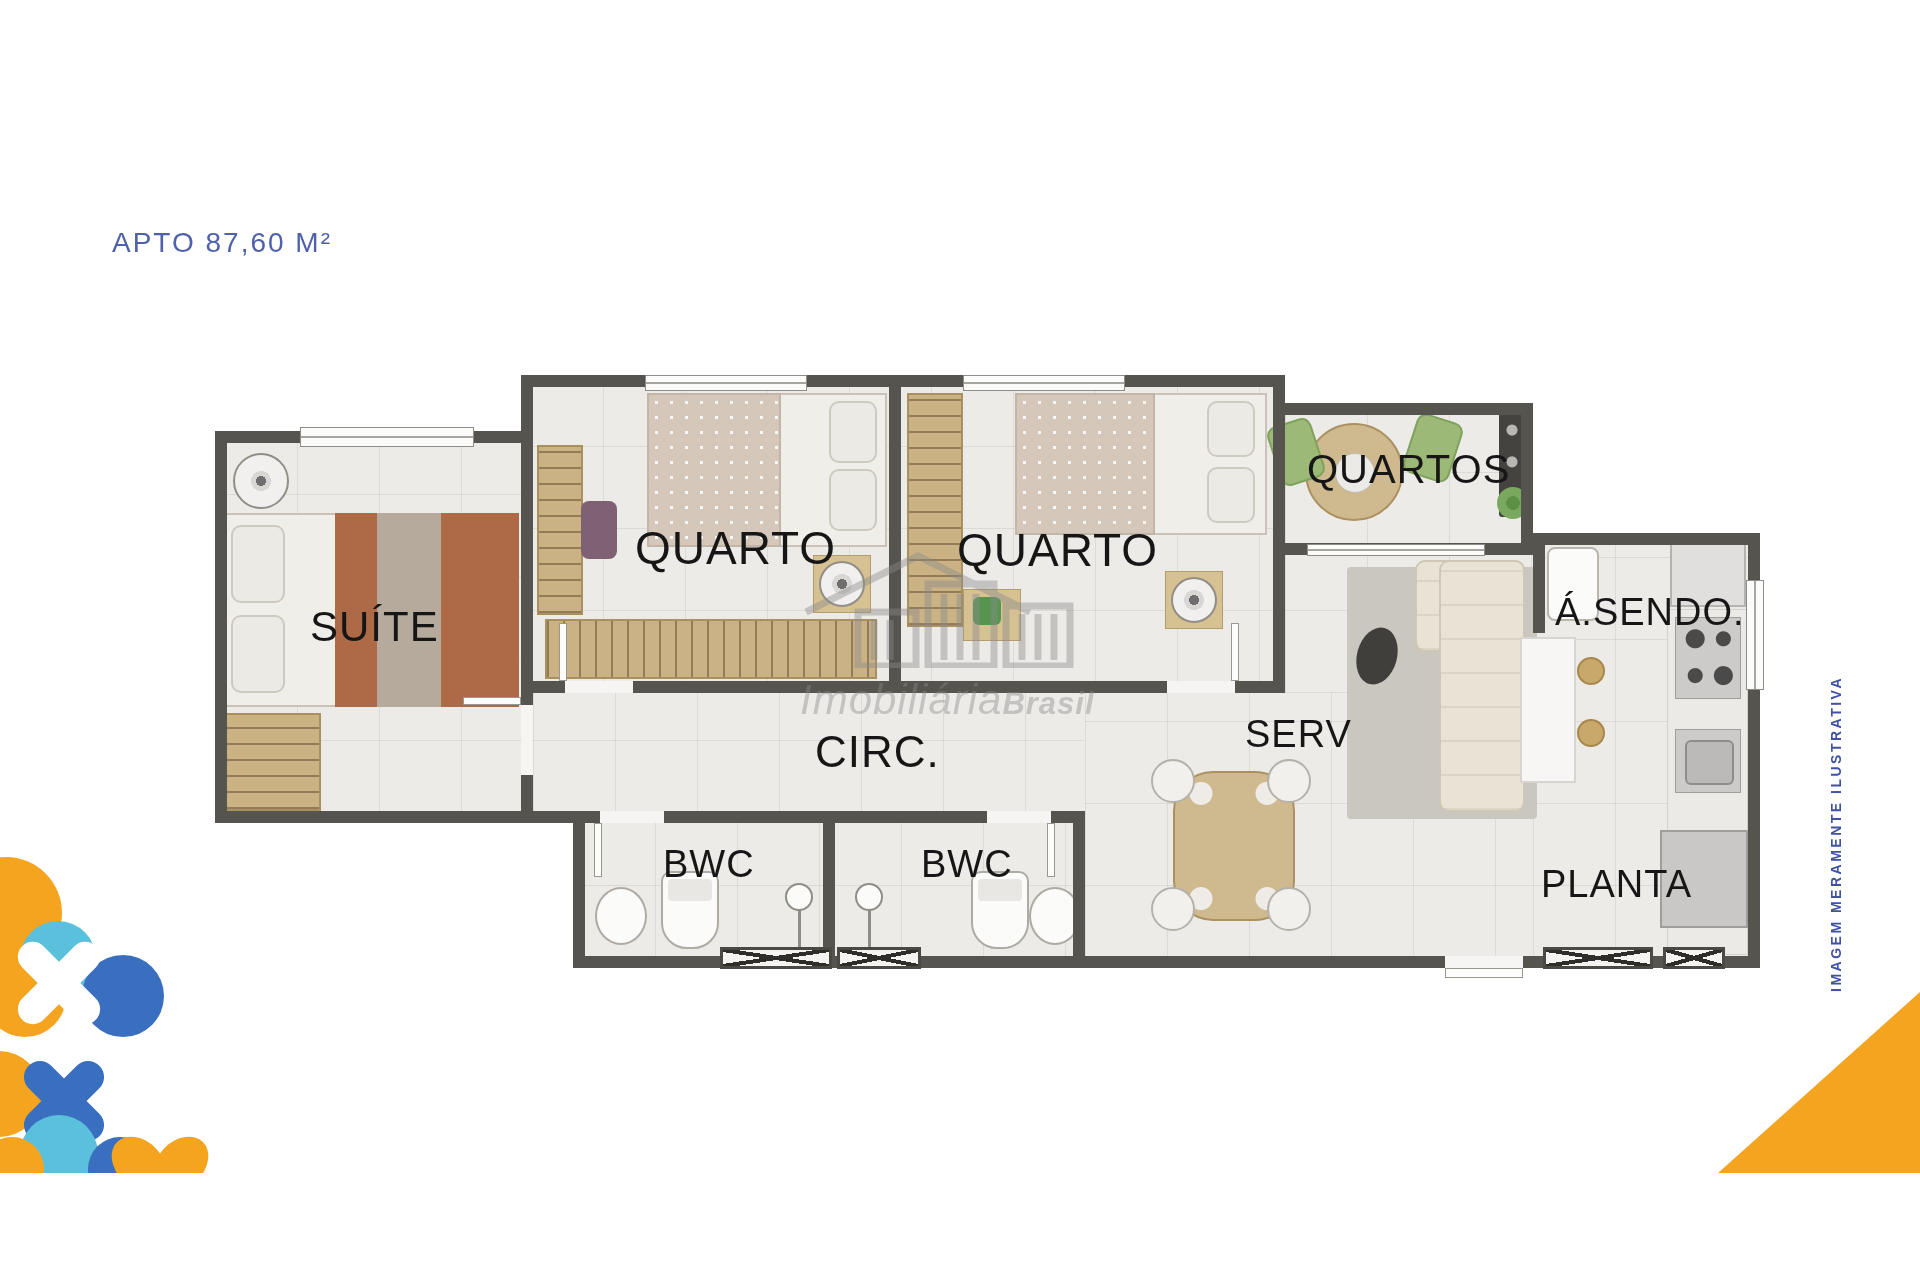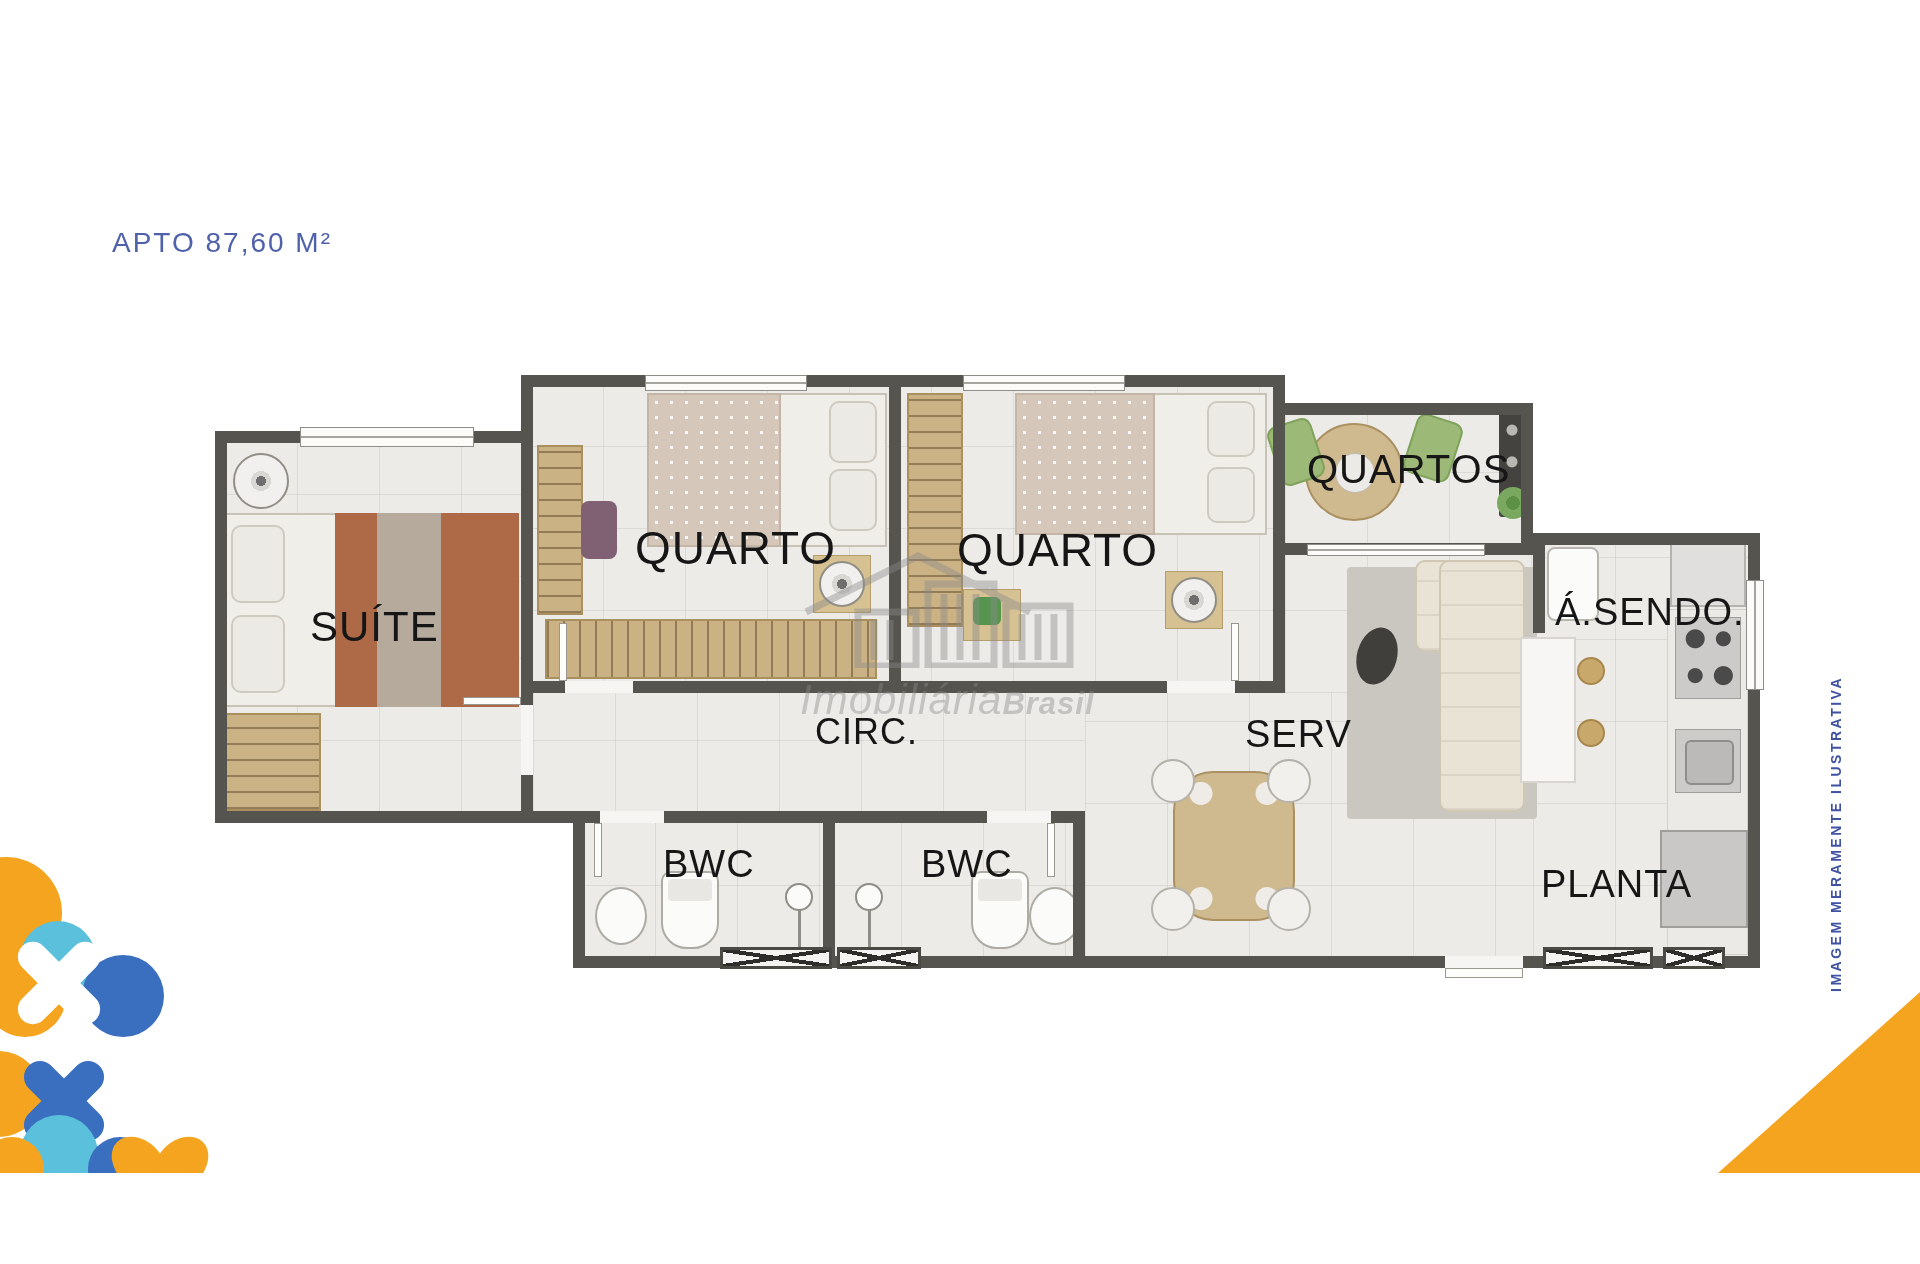--- a/index.html
+++ b/index.html
@@ -221,21 +221,21 @@
       <div class="furn sinkround" style="left: 380px; top: 512px; width: 52px; height: 58px; position: absolute;"></div>
       <div class="furn toilet" style="left: 446px; top: 496px; width: 58px; height: 78px; position: absolute;"></div>
       <div class="furn shower" style="left: 570px; top: 508px; width: 28px; height: 28px; position: absolute;"></div>
       <div class="furn shower" style="left: 640px; top: 508px; width: 28px; height: 28px; position: absolute;"></div>
       <div class="furn toilet" style="left: 756px; top: 496px; width: 58px; height: 78px; position: absolute;"></div>
       <div class="furn sinkround" style="left: 814px; top: 512px; width: 52px; height: 58px; position: absolute;"></div>
       <div class="room-label" id="lbl-suite" style="left:95px;top:228px;font-size:42px;">SUÍTE</div>
       <div class="room-label" id="lbl-quarto1" style="left:420px;top:146px;font-size:46px;">QUARTO</div>
       <div class="room-label" id="lbl-quarto2" style="left:742px;top:148px;font-size:46px;">QUARTO</div>
       <div class="room-label" id="lbl-varanda" style="left:1092px;top:72px;font-size:40px;">QUARTOS</div>
-      <div class="room-label" id="lbl-circ" style="left:600px;top:336px;font-size:36px;">CIRC.</div>
+      <div class="room-label" id="lbl-circ" style="left:600px;top:352px;font-size:44px;">CIRC.</div>
       <div class="room-label" id="lbl-sala" style="left:1030px;top:338px;font-size:38px;">SERV</div>
       <div class="room-label" id="lbl-bwc1" style="left:448px;top:468px;font-size:38px;">BWC</div>
       <div class="room-label" id="lbl-bwc2" style="left:706px;top:468px;font-size:38px;">BWC</div>
       <div class="room-label" id="lbl-aserv" style="left:1340px;top:216px;font-size:38px;">Á.SENDO.</div>
       <div class="room-label" id="lbl-cozinha" style="left:1326px;top:488px;font-size:38px;">PLANTA</div>
     </div>
 
   <div id="watermark">
     <svg width="360" height="120" viewBox="0 0 360 120">
       <g fill="none" stroke="#8a8a8a" stroke-width="7">

